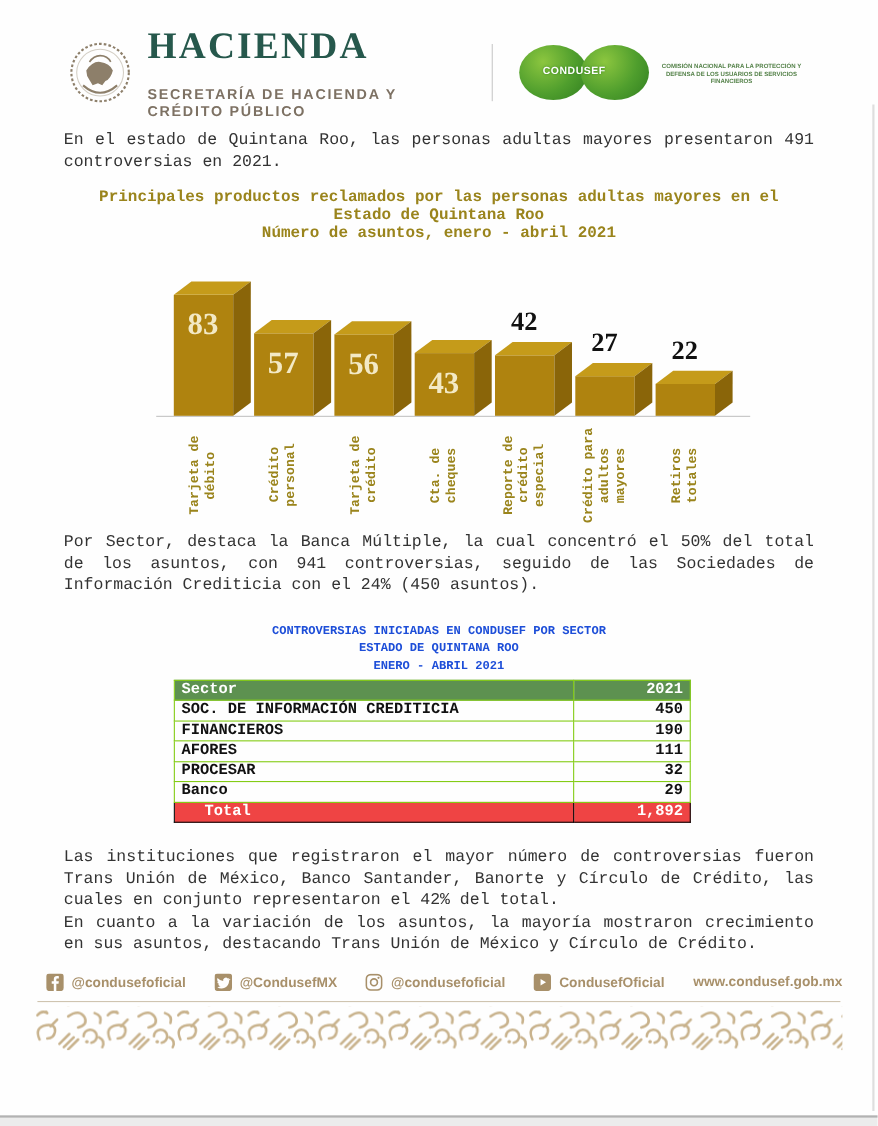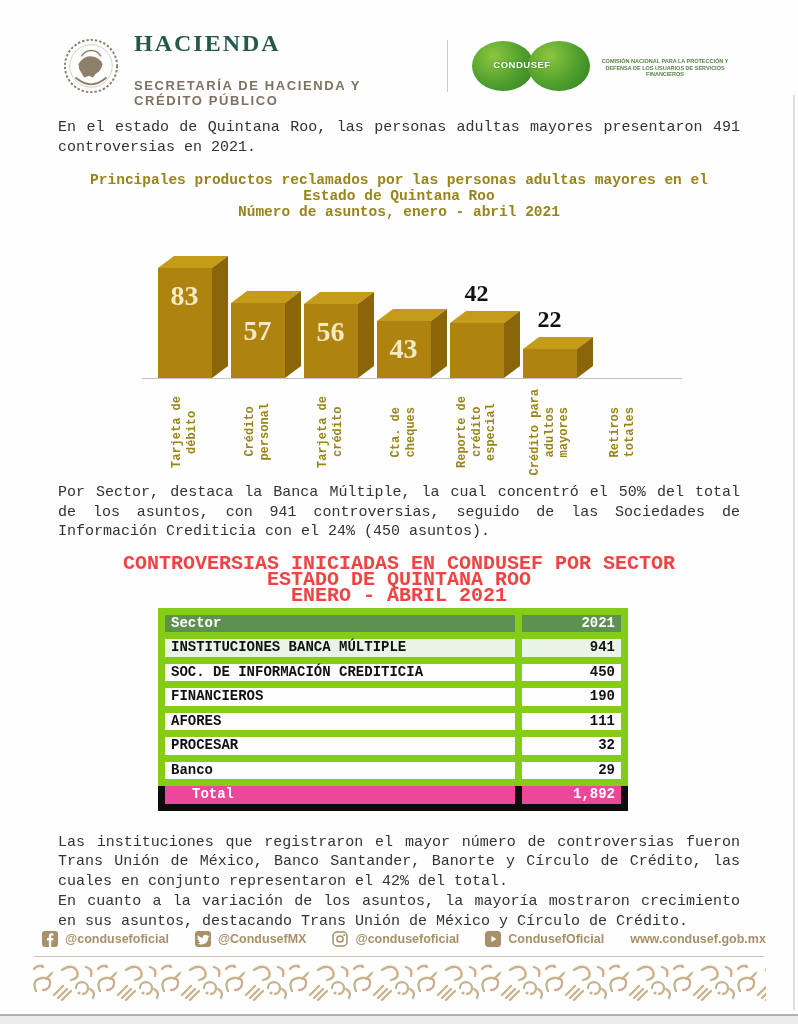--- a/index.html
+++ b/index.html
@@ -4,68 +4,68 @@
 <style>
   * { margin:0; padding:0; box-sizing:border-box; }
   html,body { background:#ffffff; }
   body { font-family:"Liberation Mono","DejaVu Sans Mono",monospace; }
   .page { position:relative; width:798px; height:1024px; background:#fefefe; overflow:hidden; }
 
   
   .header-row { display:flex; align-items:center; margin:30px 58px 0 58px; height:72px; }
   .seal { width:58px; height:62px; flex:0 0 auto; margin-left:4px; }
   .hacienda-block { margin-left:14px; }
-  .hacienda-title { font-family:"Liberation Serif","DejaVu Serif",serif; font-weight:bold; font-size:24px; letter-spacing:2px; color:#26584c; line-height:36px; }
+  .hacienda-title { font-family:"Liberation Serif","DejaVu Serif",serif; font-weight:bold; font-size:34px; letter-spacing:2px; color:#26584c; line-height:36px; }
   .hacienda-sub { font-family:"Liberation Sans","DejaVu Sans",sans-serif; font-weight:bold; font-size:13px; letter-spacing:1.6px; color:#7d7163; margin-top:17px; }
   .vdivider { width:1px; height:52px; background:#c9c9c9; margin:0 24px 0 28px; }
   .condusef-block { display:flex; flex-direction:row; align-items:center; }
   .condusef-circles { position:relative; width:118px; height:50px; }
   .ccircle { position:absolute; top:0; width:62px; height:50px; border-radius:50%; background:radial-gradient(circle at 35% 30%, #8cc63f 0%, #4f9e2d 55%, #2f7d1f 100%); }
   .ccircle.left { left:0; }
   .ccircle.right { right:0; }
   .condusef-word { position:absolute; left:0; right:18px; top:18px; text-align:center; font-family:"Liberation Sans",sans-serif; font-weight:bold; font-size:9.5px; letter-spacing:0.5px; color:#ffffff; text-shadow:0 0 2px #2f7d1f; }
   .condusef-sub { margin-top:4px; width:150px; text-align:center; font-family:"Liberation Sans",sans-serif; font-size:5.5px; font-weight:bold; color:#55824a; line-height:6.5px; }
 
   
   .content { padding:0 58px; }
   .para { font-size:15px; line-height:19.5px; color:#333333; text-align:justify; }
   .p1 { margin-top:16px; }
   .chart-title { margin-top:15px; text-align:center; font-weight:bold; font-size:14.5px; line-height:16px; color:#9a841c; }
-  .table-title { margin-top:14px; text-align:center; font-weight:bold; font-size:20px; line-height:16px; color:#ef4444; }
+  .table-title { margin-top:24px; text-align:center; font-weight:bold; font-size:11px; line-height:16px; color:#1d4ed8; }
 
   
   .chart { margin-top:8px; }
   .bars-row { display:flex; align-items:flex-end; margin-left:90px; width:511px; height:150px; }
   .bar-group { position:relative; width:73px; display:flex; flex-direction:column; align-items:center; justify-content:flex-end; height:100%; }
   .value-out { font-family:"Liberation Serif","DejaVu Serif",serif; font-weight:bold; font-size:24px; color:#111111; line-height:22px; margin-bottom:19px; }
   .bar3d { position:relative; width:54px; background:#af830f; }
   .bar3d::before { content:""; position:absolute; left:0; bottom:100%; width:100%; height:12px; background:#c59b1a; transform:skewX(-53.13deg); transform-origin:left bottom; }
   .bar3d::after { content:""; position:absolute; left:100%; top:0; width:16px; height:100%; background:#8a6509; transform:skewY(-36.87deg); transform-origin:left top; }
   .value-in { display:block; text-align:center; padding-top:12px; font-family:"Liberation Serif","DejaVu Serif",serif; font-weight:bold; font-size:28px; color:#f3e9c5; }
   .axis-line { margin-left:84px; width:540px; height:1px; background:#c4c4c4; }
   .cats-row { display:flex; margin-left:90px; width:511px; height:102px; margin-top:2px; }
   .cat-cell { width:73px; display:flex; justify-content:center; align-items:center; }
   .cat { writing-mode:vertical-rl; transform:rotate(180deg); white-space:pre; text-align:center; font-weight:bold; font-size:12px; line-height:14.5px; color:#9a841c; }
 
   
   .p2 { }
   .table-wrap { margin-left:100px; margin-top:4px; }
   table.sector { border-collapse:collapse; width:470px; border:1px solid #4a4a4a; font-size:14px; font-weight:bold; }
-  table.sector td, table.sector th { border:7px solid #84cc16; padding:1px 6px; line-height:15.5px; }
+  table.sector td, table.sector th { border:1px solid #84cc16; padding:1px 6px; line-height:15.5px; }
   table.sector th { background:#5d9150; color:#ffffff; text-align:left; }
   table.sector th.c2, table.sector td.c2 { text-align:right; width:106px; }
   table.sector td { color:#111111; }
   table.sector tr.tint td { background:#e9f3e6; }
-  table.sector tr.total td { background:#ec4899; color:#ffffff; border-color:#0c0c0c;padding-left:27px; }
+  table.sector tr.total td { background:#ef4444; color:#ffffff; border-color:#0c0c0c;padding-left:27px; }
 
   .p3 { margin-top:22px; }
   .p4 { margin-top:1px; }
 
   
-  .footer { display:flex; align-items:center; margin:0 40px 0 42px; font-family:"Liberation Sans","DejaVu Sans",sans-serif; font-size:12.5px; font-weight:bold; color:#a8906a; }
+  .footer { display:flex; align-items:flex-start; margin:16px 40px 0 42px; font-family:"Liberation Sans","DejaVu Sans",sans-serif; font-size:12.5px; font-weight:bold; color:#a8906a; }
   .social-item { display:flex; align-items:center; margin-right:26px; }
   .social-item .icn { width:16px; height:16px; margin-right:7px; flex:0 0 auto; }
   .footer .spacer { flex:1; }
   .website { color:#a8906a; }
   .footer-rule { margin:9px 34px 0 34px; height:1px; background:#cfc4b0; }
   .pattern-band { margin:4px 32px 0 32px; }
 
   .right-edge { position:absolute; right:3px; top:95px; height:915px; width:2px; background:#dedede; }
   .bottom-edge { position:absolute; left:0; right:0; bottom:0; height:10px; background:#ececec; border-top:2px solid #b2b2b2; }
 </style>
@@ -128,20 +128,24 @@
           <div class="bar-group">
             <div class="bar3d" style="height: 57px;">
               <span class="value-in">43</span>
             </div>
           </div>
           <div class="bar-group">
             <div class="value-out">42</div>
             <div class="bar3d" style="height: 55px;"></div>
           </div>
           <div class="bar-group">
+            <div class="value-out">27</div>
+            <div class="bar3d" style="height: 36px;"></div>
+          </div>
+          <div class="bar-group">
             <div class="value-out">22</div>
             <div class="bar3d" style="height: 29px;"></div>
           </div>
         </div>
       <div class="axis-line"></div>
       <div class="cats-row">
           <div class="cat-cell">
             <div class="cat">Tarjeta de
 débito</div>
           </div>
@@ -184,24 +188,20 @@
 
     <div class="table-wrap">
       <table class="sector">
         <thead>
           <tr>
             <th class="c1">Sector</th>
             <th class="c2">2021</th>
           </tr>
         </thead>
         <tbody>
-            <tr class="tint">
-              <td class="c1">INSTITUCIONES BANCA MÚLTIPLE</td>
-              <td class="c2">941</td>
-            </tr>
             <tr>
               <td class="c1">SOC. DE INFORMACIÓN CREDITICIA</td>
               <td class="c2">450</td>
             </tr>
             <tr>
               <td class="c1">FINANCIEROS</td>
               <td class="c2">190</td>
             </tr>
             <tr>
               <td class="c1">AFORES</td>

